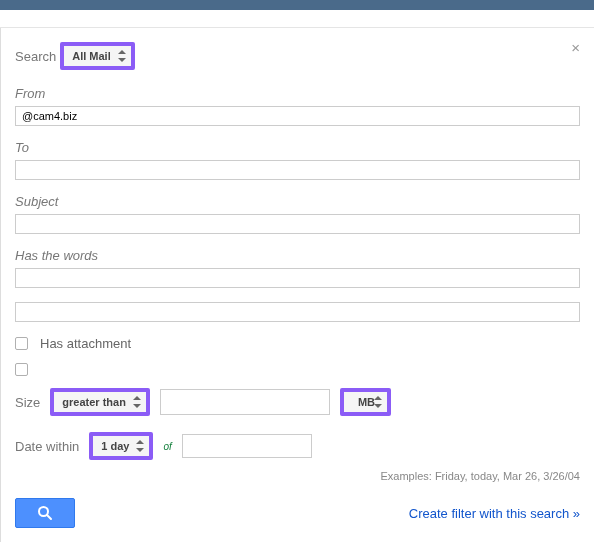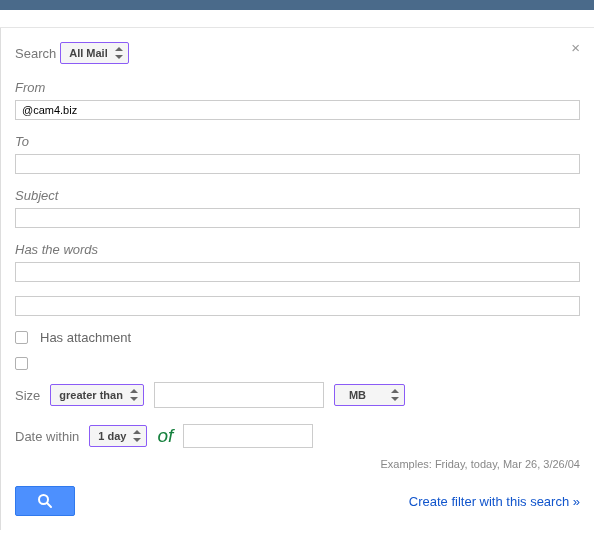--- a/index.html
+++ b/index.html
@@ -44,21 +44,21 @@
       align-items: center;
       gap: 4px;
       margin-bottom: 16px;
     }
     .search-label {
       color: #777;
       font-size: 13px;
     }
     .select {
       background: #f5f5f5;
-      border: 1px solid #8b5cf6;
+      border: 4px solid #8b5cf6;
       border-radius: 2px;
       padding: 4px 20px 4px 8px;
       font-size: 11px;
       font-weight: bold;
       color: #444;
       position: relative;
       cursor: pointer;
       display: inline-flex;
       align-items: center;
     }
@@ -145,21 +145,21 @@
       align-items: center;
       gap: 10px;
       margin-bottom: 8px;
     }
     .date-label {
       color: #777;
       font-size: 13px;
     }
     .of-label {
       color: #15803d;
-      font-size: 19px;
+      font-size: 10px;
       font-style: italic;
     }
     .date-input {
       border: 1px solid #ccc;
       height: 24px;
       width: 130px;
       padding: 3px 6px;
       font-size: 13px;
     }
     .examples {
@@ -185,21 +185,21 @@
       justify-content: center;
       cursor: pointer;
     }
     .create-filter-link {
       color: #1155cc;
       font-size: 13px;
       cursor: pointer;
     }
     .mb-select {
       padding-left: 14px;
-      padding-right: 38px;
+      padding-right: 12px;
     }
   </style>
 </head>
 <body>
 
 <div class="top-bar"></div>
 <div class="white-strip"></div>
 
 <div class="panel">
   <div class="close-icon">×</div>

